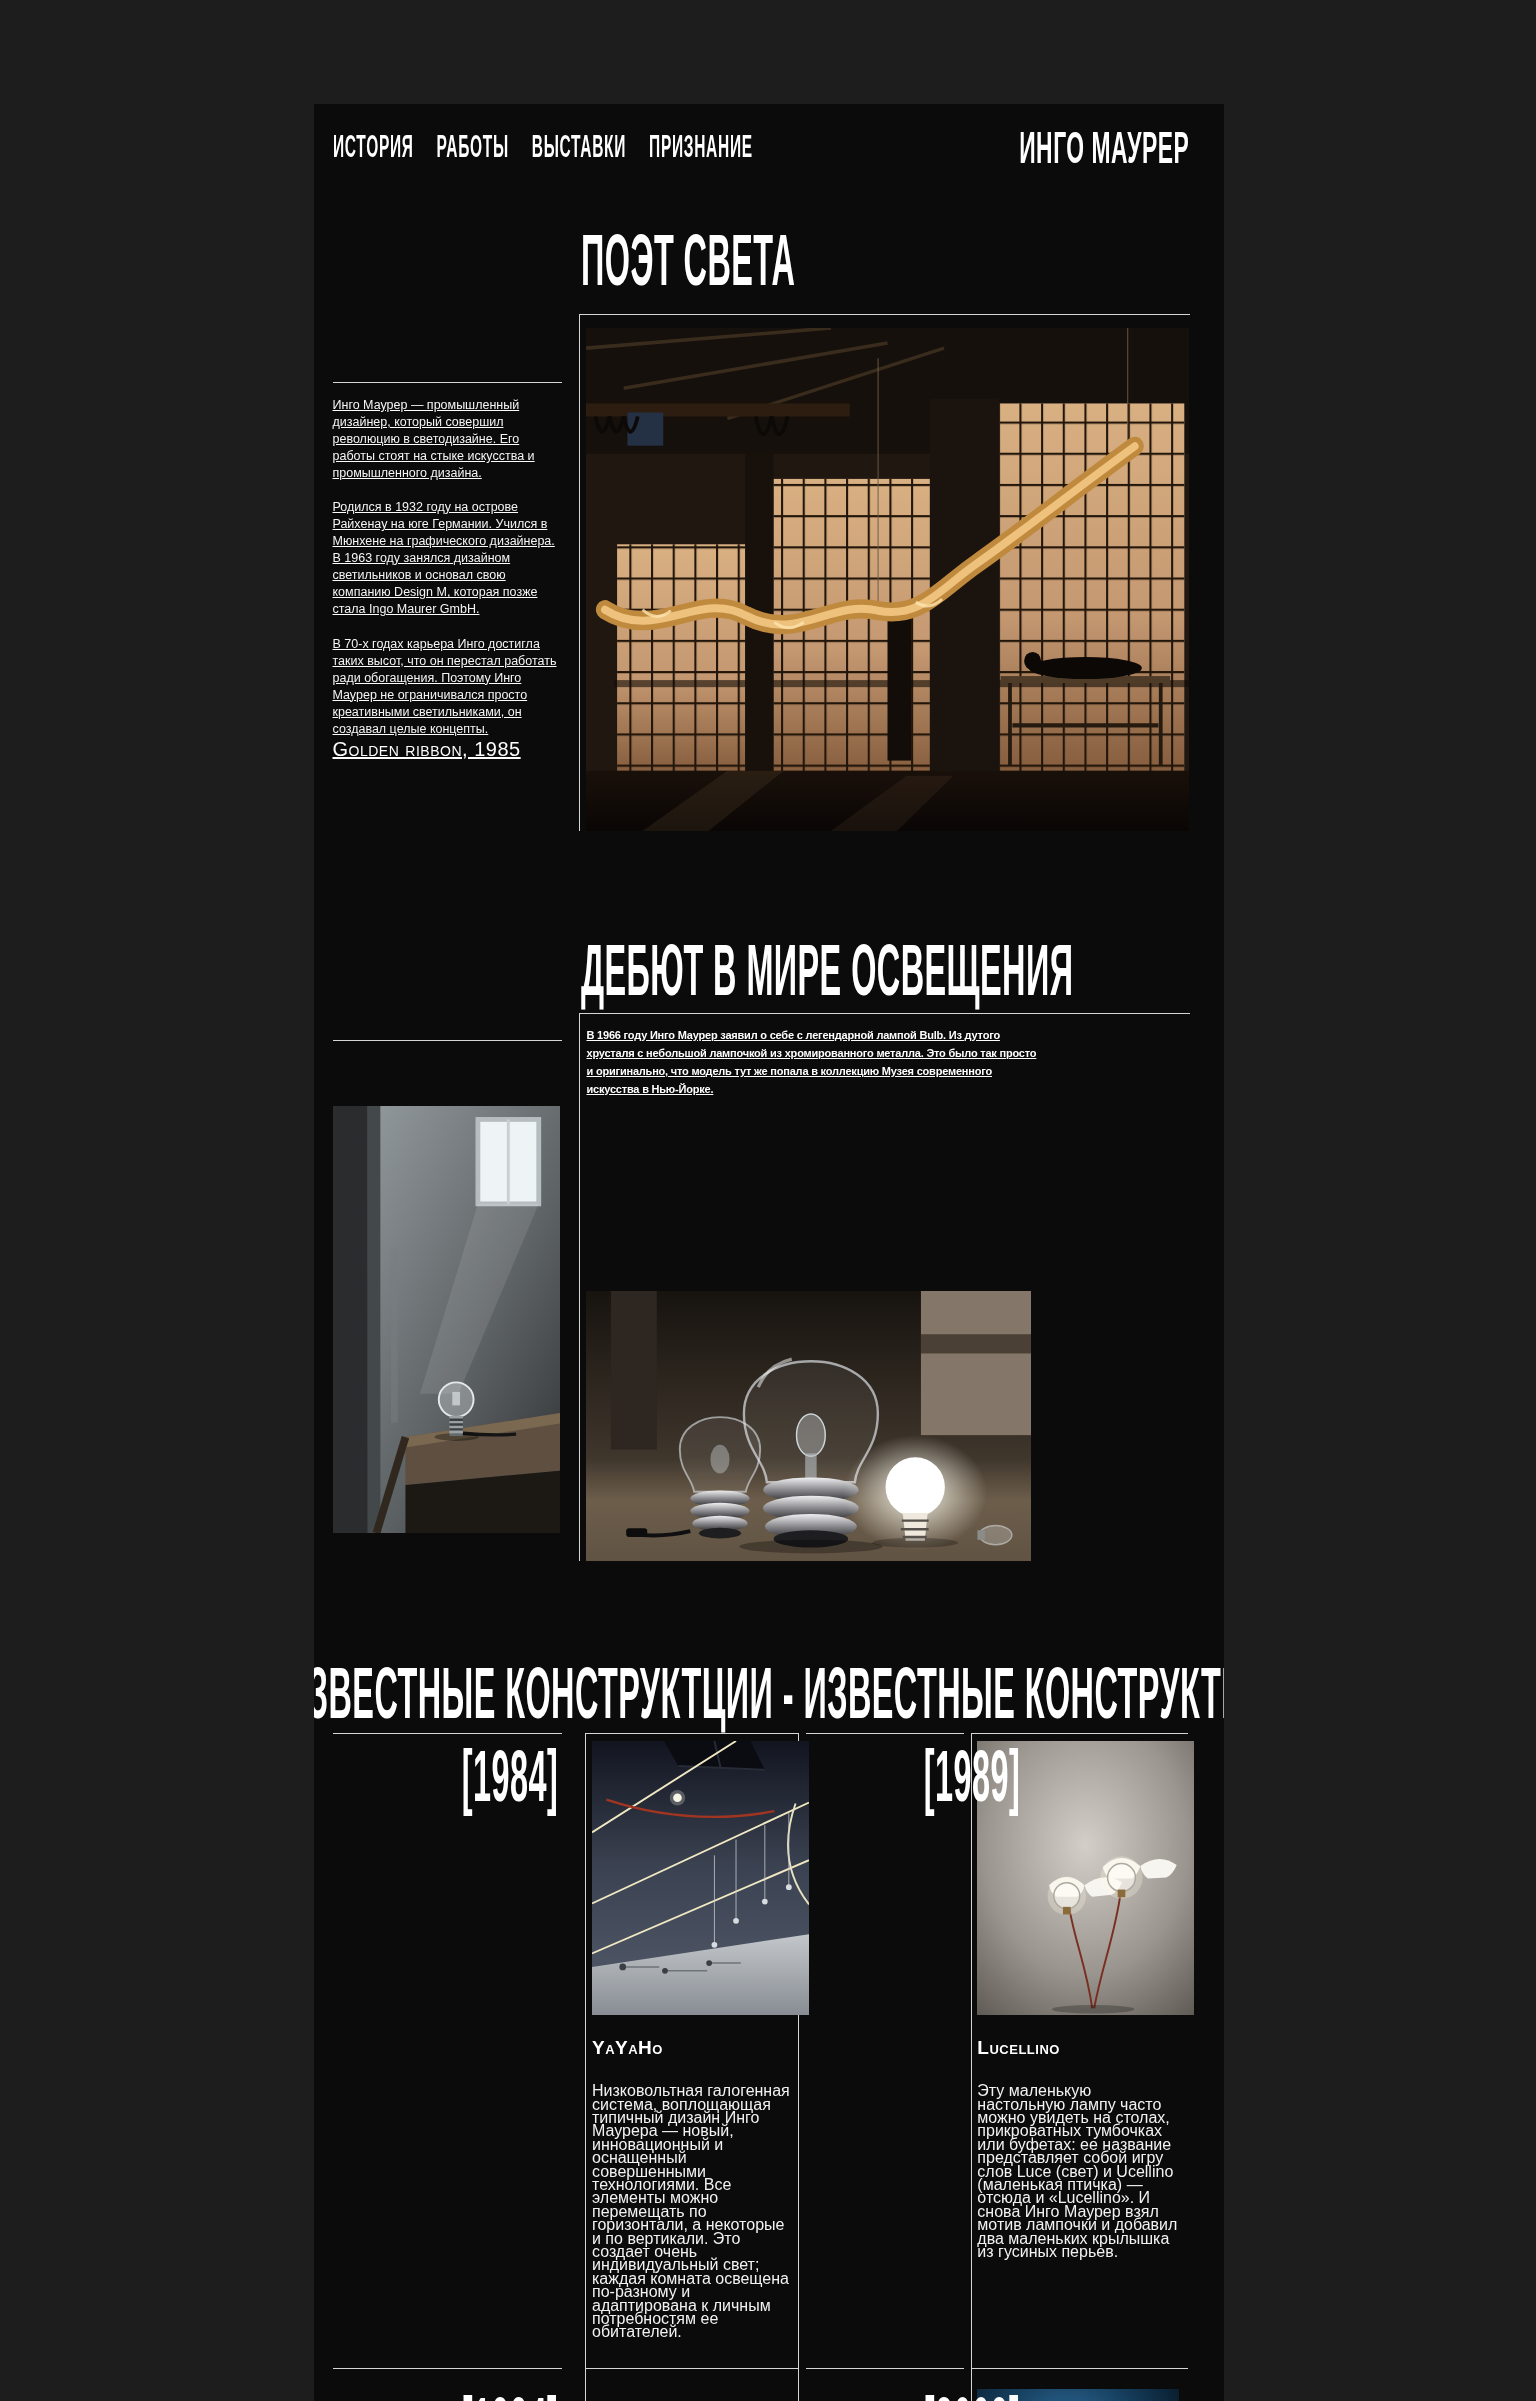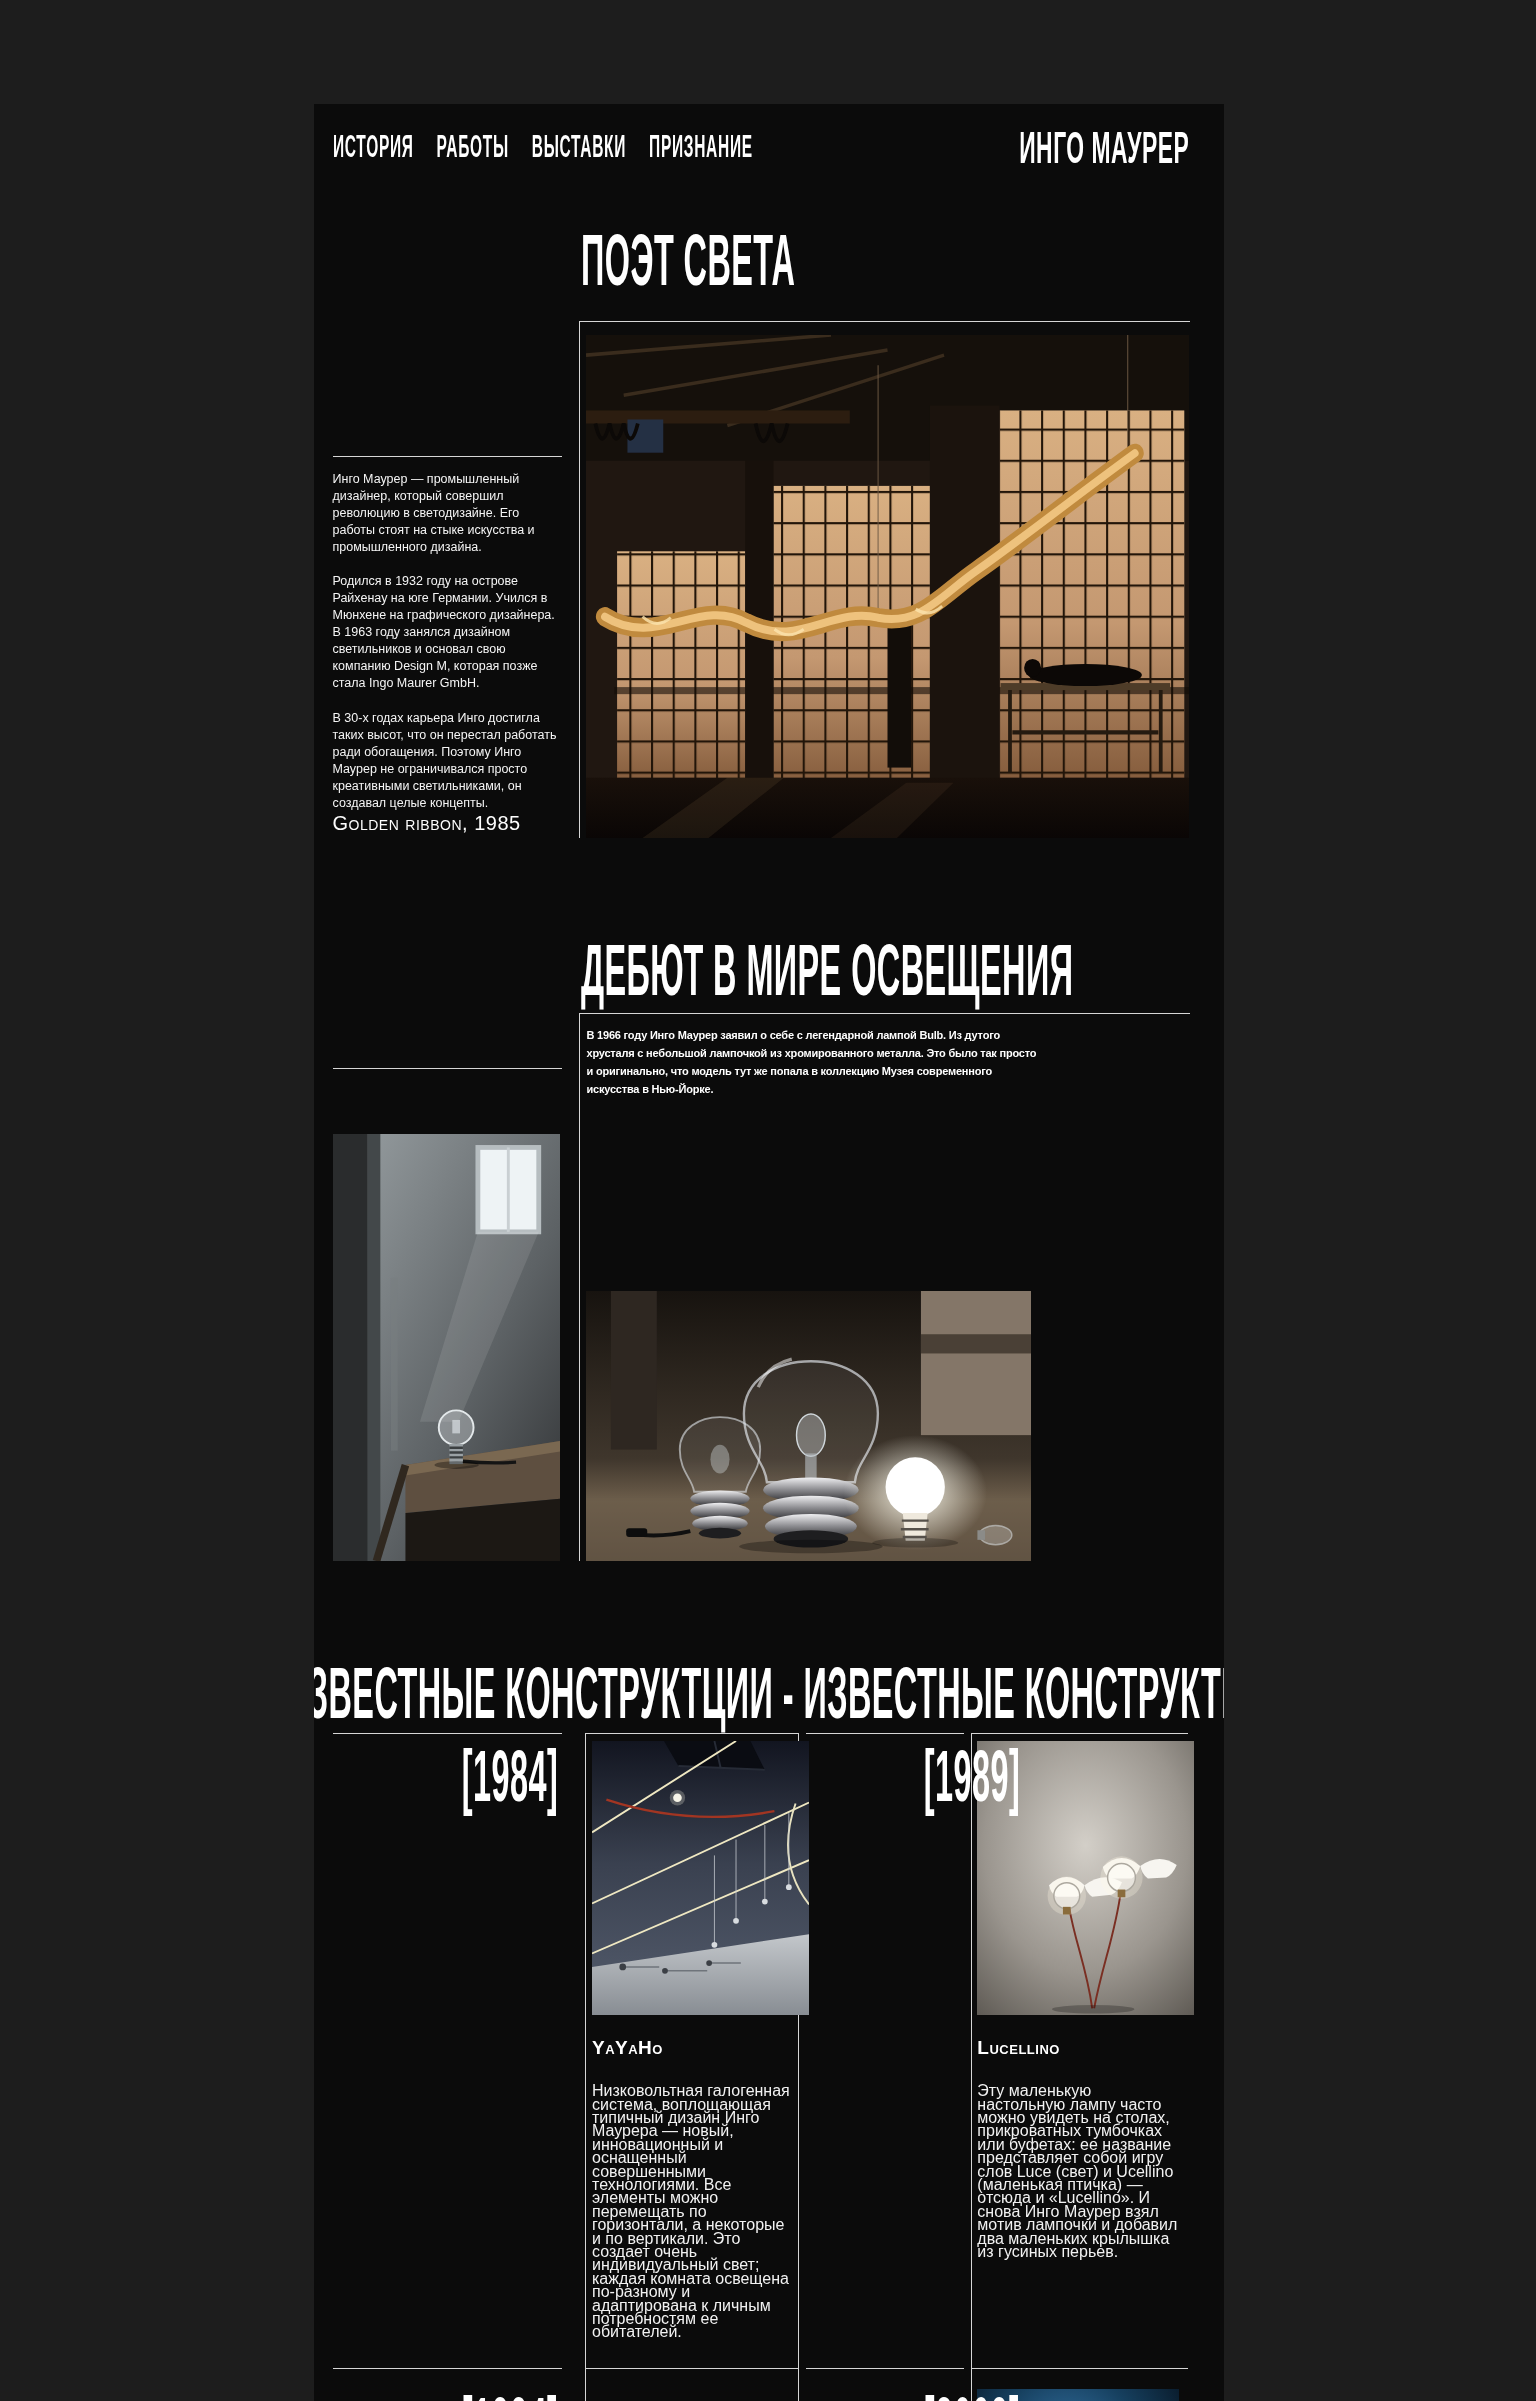--- a/index.html
+++ b/index.html
@@ -14,21 +14,21 @@
   .cond.right { transform-origin: 100% 50%; }
 
   
   .header { position: relative; height: 54px; padding-top: 25px; }
   .navwrap { position: absolute; left: 0; top: 25px; display: inline-flex; gap: 46px; transform: scaleX(.5); transform-origin: 0 50%; }
   .nav-item { font-size: 31px; font-weight: bold; letter-spacing: 1.4px; color: #fff; cursor: pointer; white-space: nowrap; }
   .logo { position: absolute; right: 0; top: 19px; font-size: 44px; font-weight: bold; letter-spacing: 1px; transform: scaleX(.52); transform-origin: 100% 50%; white-space: nowrap; }
 
   .h2 { font-size: 72px; line-height: 72px; }
 
-  .two-col { display: flex; align-items: flex-end; }
+  .two-col { display: flex; align-items: center; text-decoration: underline; }
   .left-col { width: 229px; margin-right: 17.3px; border-top: 1.9px solid #d6d6d6; }
   .right-col { flex: 1; border-top: 1.9px solid #d6d6d6; border-left: 1.9px solid #d6d6d6; }
 
   .body-text { font-size: 12.5px; line-height: 17px; color: #f5f5f5; font-weight: 400; }
   .caption { font-variant: small-caps; font-size: 20px; letter-spacing: 0.5px; color: #fdfdfd; }
 
   
   .sec-poet { margin-top: 66px; }
   .sec-poet .two-col { margin-top: 11.5px; min-height: 530px; }
   .sec-poet .left-col { display: flex; flex-direction: column; padding-top: 14.4px; }
@@ -86,21 +86,21 @@
   </div>
 
   <section class="inner sec-poet">
     <div class="h2wrap" style="margin-left:248px;">
       <span class="cond h2">ПОЭТ СВЕТА</span>
     </div>
     <div class="two-col">
       <div class="left-col">
         <p class="body-text para">Инго Маурер — промышленный дизайнер, который совершил революцию в светодизайне. Его работы стоят на стыке искусства и промышленного дизайна.</p>
         <p class="body-text para">Родился в 1932 году на острове Райхенау на юге Германии. Учился в Мюнхене на графического дизайнера. В 1963 году занялся дизайном светильников и основал свою компанию Design M, которая позже стала Ingo Maurer GmbH.</p>
-        <p class="body-text para">В 30-х годах карьера Инго достигла таких высот, что он перестал работать ради обогащения. Поэтому Инго Маурер не ограничивался просто креативными светильниками, он создавал целые концепты.</p>
+        <p class="body-text para">В 70-х годах карьера Инго достигла таких высот, что он перестал работать ради обогащения. Поэтому Инго Маурер не ограничивался просто креативными светильниками, он создавал целые концепты.</p>
         <div class="caption">Golden ribbon, 1985</div>
       </div>
       <div class="right-col">
 
         <svg class="photo-frame poet-photo" viewBox="0 0 1280 1000" preserveAspectRatio="none">
           <defs>
             <linearGradient id="winGrad" x1="0" y1="0" x2="0" y2="1">
               <stop offset="0" stop-color="#d9b082"></stop>
                 <stop offset="0.55" stop-color="#c49871"></stop>
                 <stop offset="1" stop-color="#7e5637"></stop>

